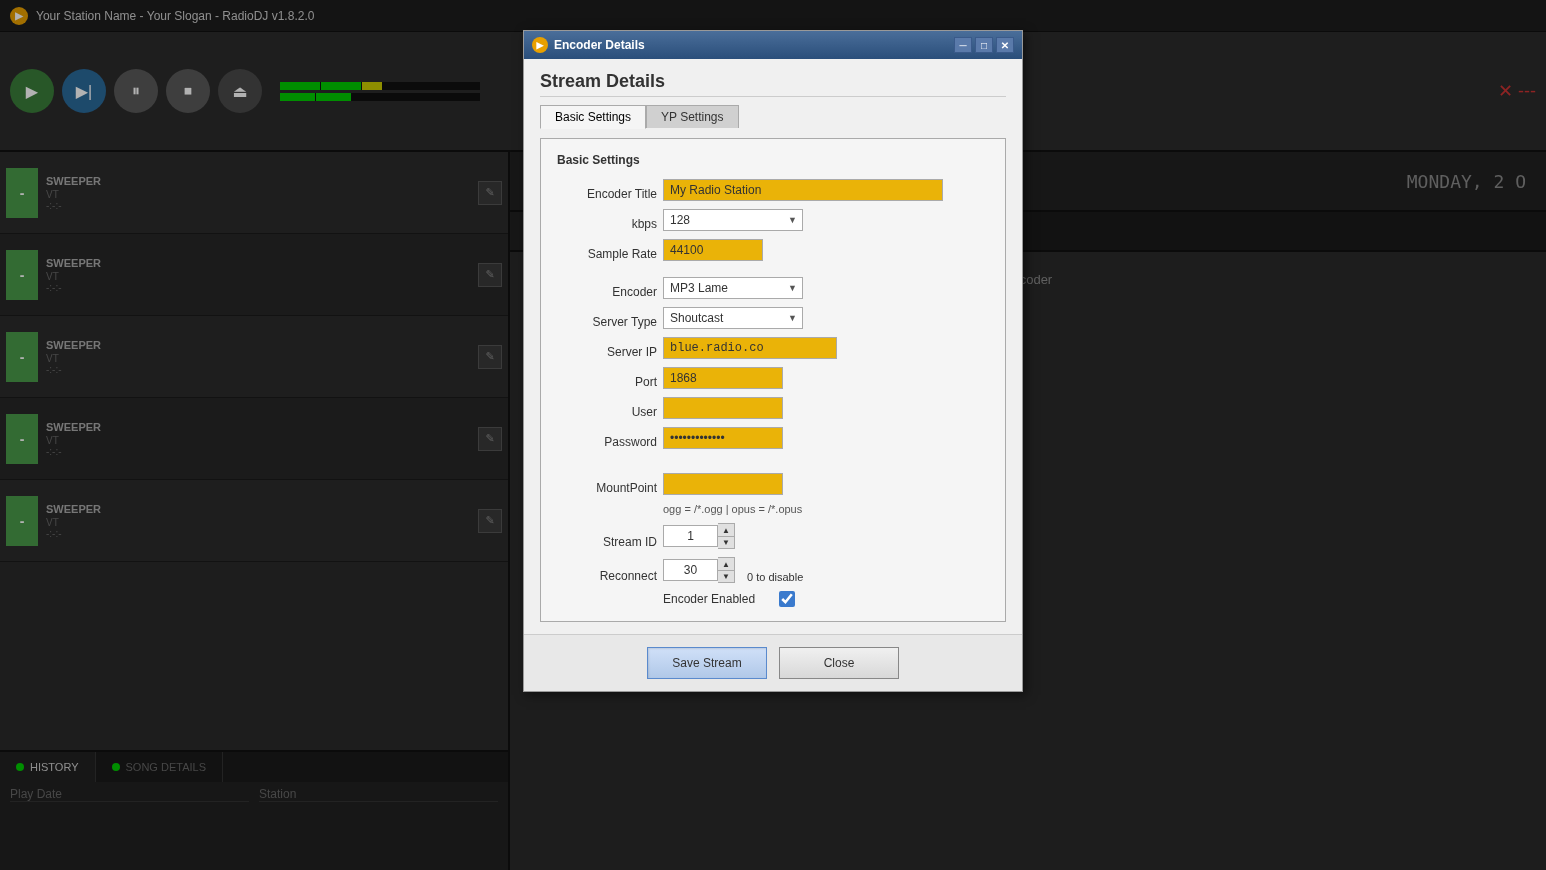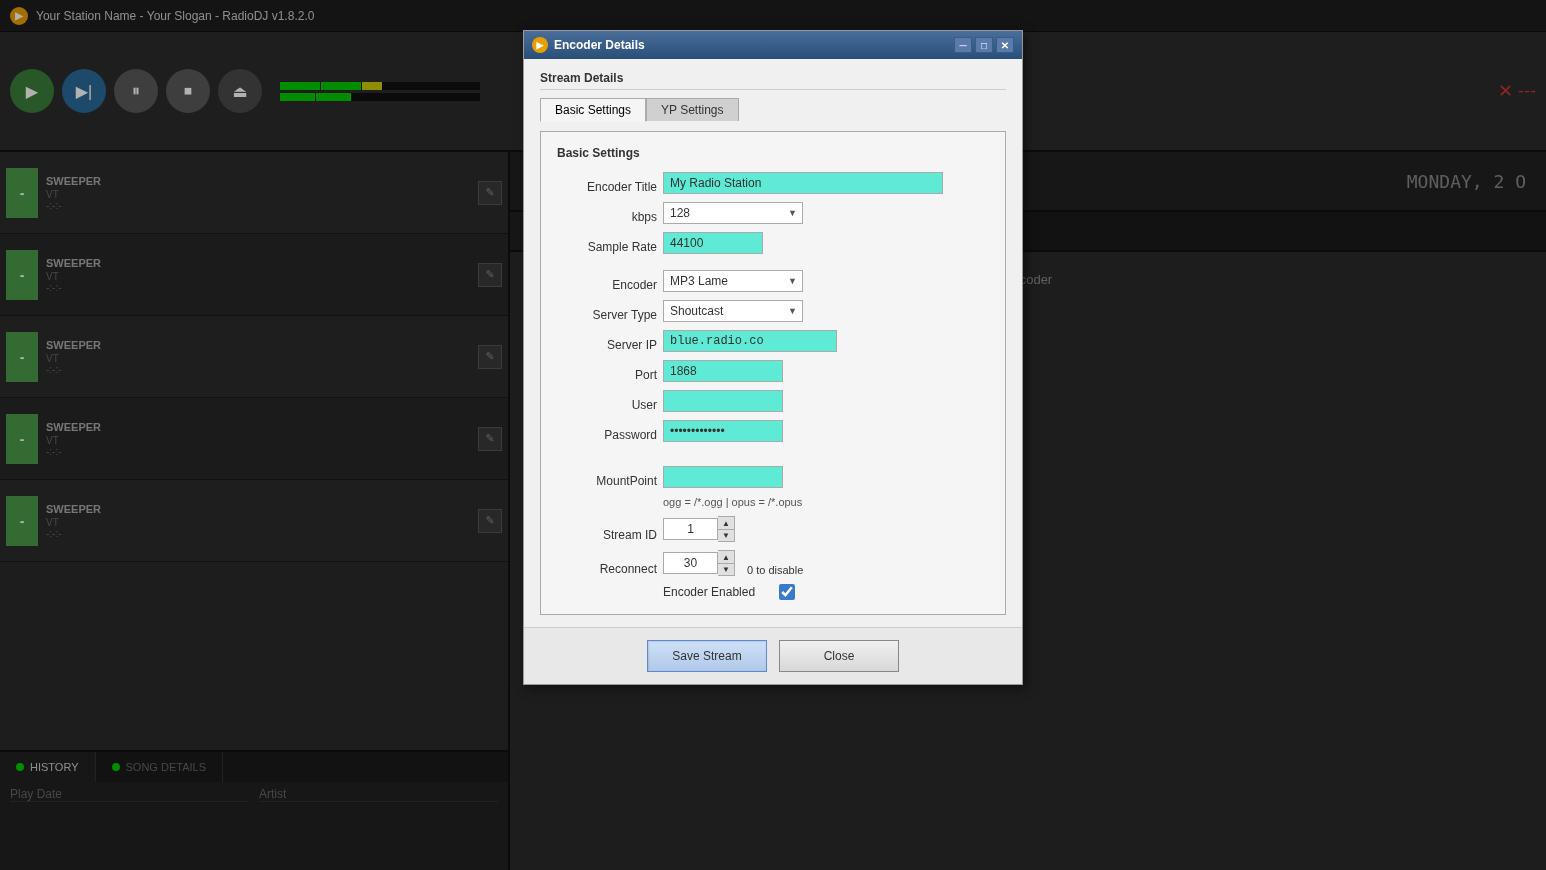--- a/index.html
+++ b/index.html
@@ -343,21 +343,21 @@
       color: white;
       font-size: 10px;
     }
 
     .modal-body {
       padding: 12px 16px;
       background: #f0f0f0;
     }
 
     .stream-details-label {
-      font-size: 12px;
+      font-size: 18px;
       font-weight: bold;
       color: #333;
       margin-bottom: 8px;
       padding-bottom: 4px;
       border-bottom: 1px solid #ccc;
     }
 
     
     .modal-tabs {
       display: flex;
@@ -402,21 +402,21 @@
     }
     .form-label {
       text-align: right;
       color: #333;
       font-size: 12px;
       flex-shrink: 0;
       width: 100px;
     }
     .form-input {
       border: 1px solid #aaa;
-      background: #5eead4;
+      background: #eab308;
       padding: 3px 6px;
       font-size: 12px;
       color: #333;
       outline: none;
     }
     .form-input-wide { width: 280px; }
     .form-input-medium { width: 120px; }
     .form-input-small { width: 100px; }
 
     .form-select {
@@ -638,21 +638,21 @@
           <div class="bottom-tab">
             <span class="tab-dot dot-green"></span>
             <span>SONG DETAILS</span>
           </div>
         </div>
         <div class="bottom-content">
           <div class="bottom-col">
             <div class="bottom-header">Play Date</div>
           </div>
           <div class="bottom-col">
-            <div class="bottom-header">Artist</div>
+            <div class="bottom-header">Station</div>
           </div>
         </div>
       </div>
     </div>
 
     <div class="right-panel">
       <div class="right-top">
         <div class="intro-outro">
           <div>
             <div class="io-label">INTRO</div>

